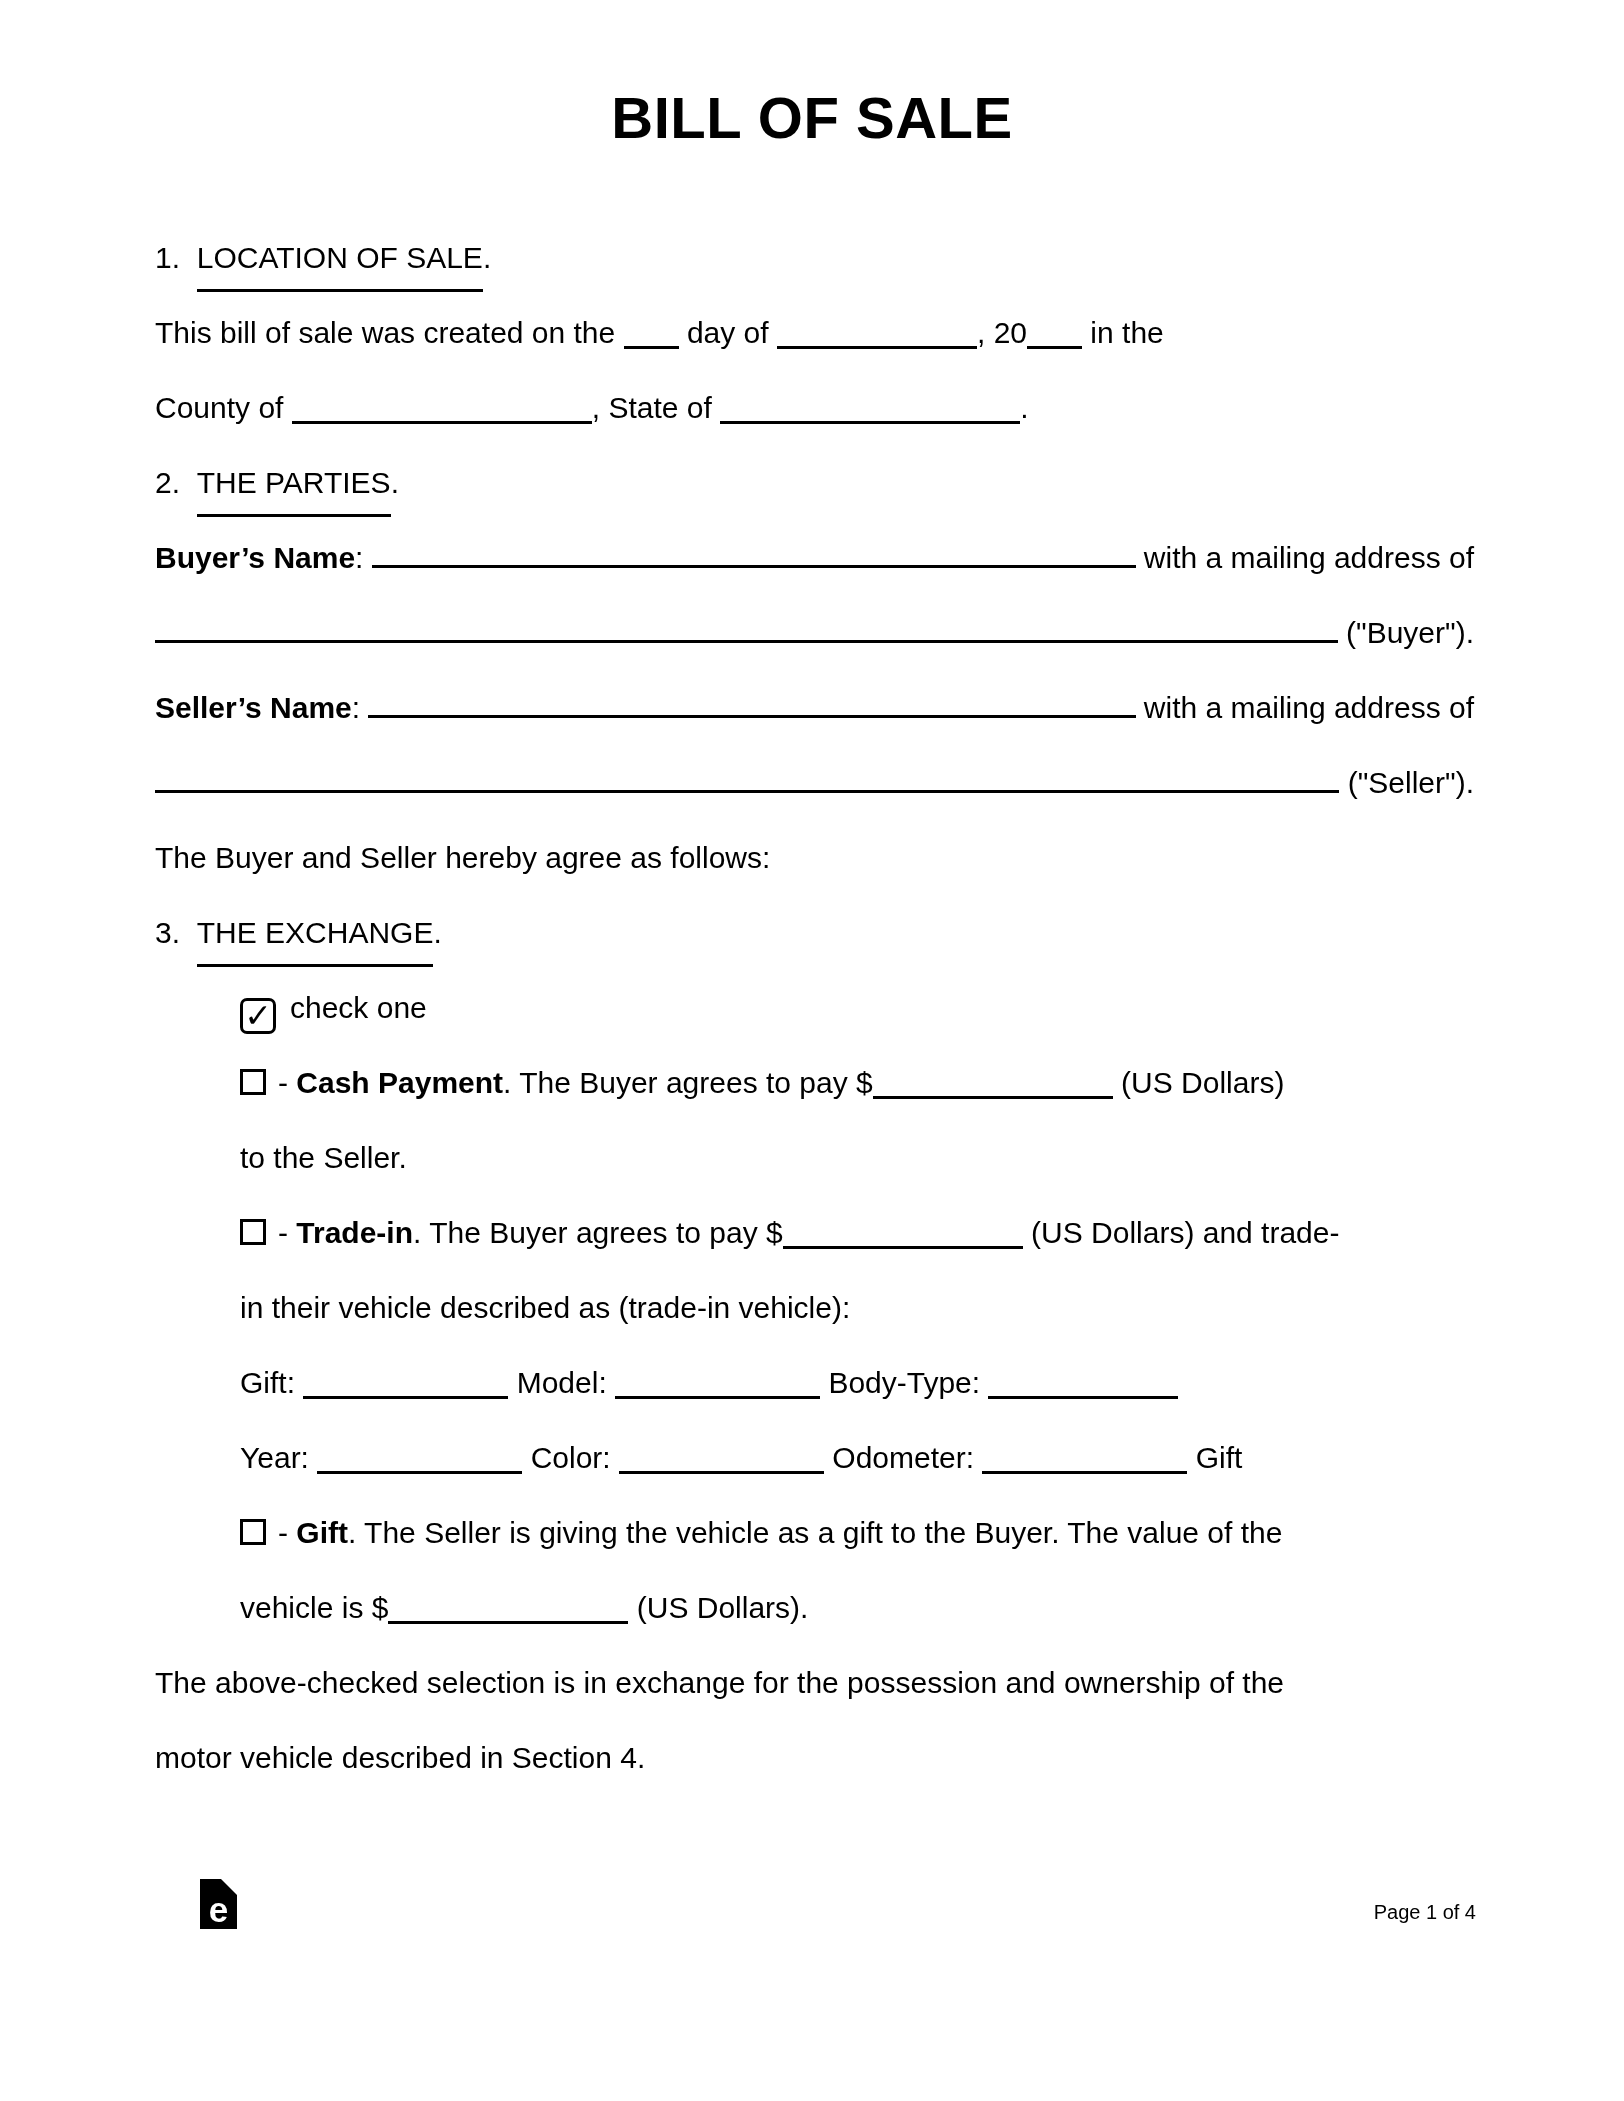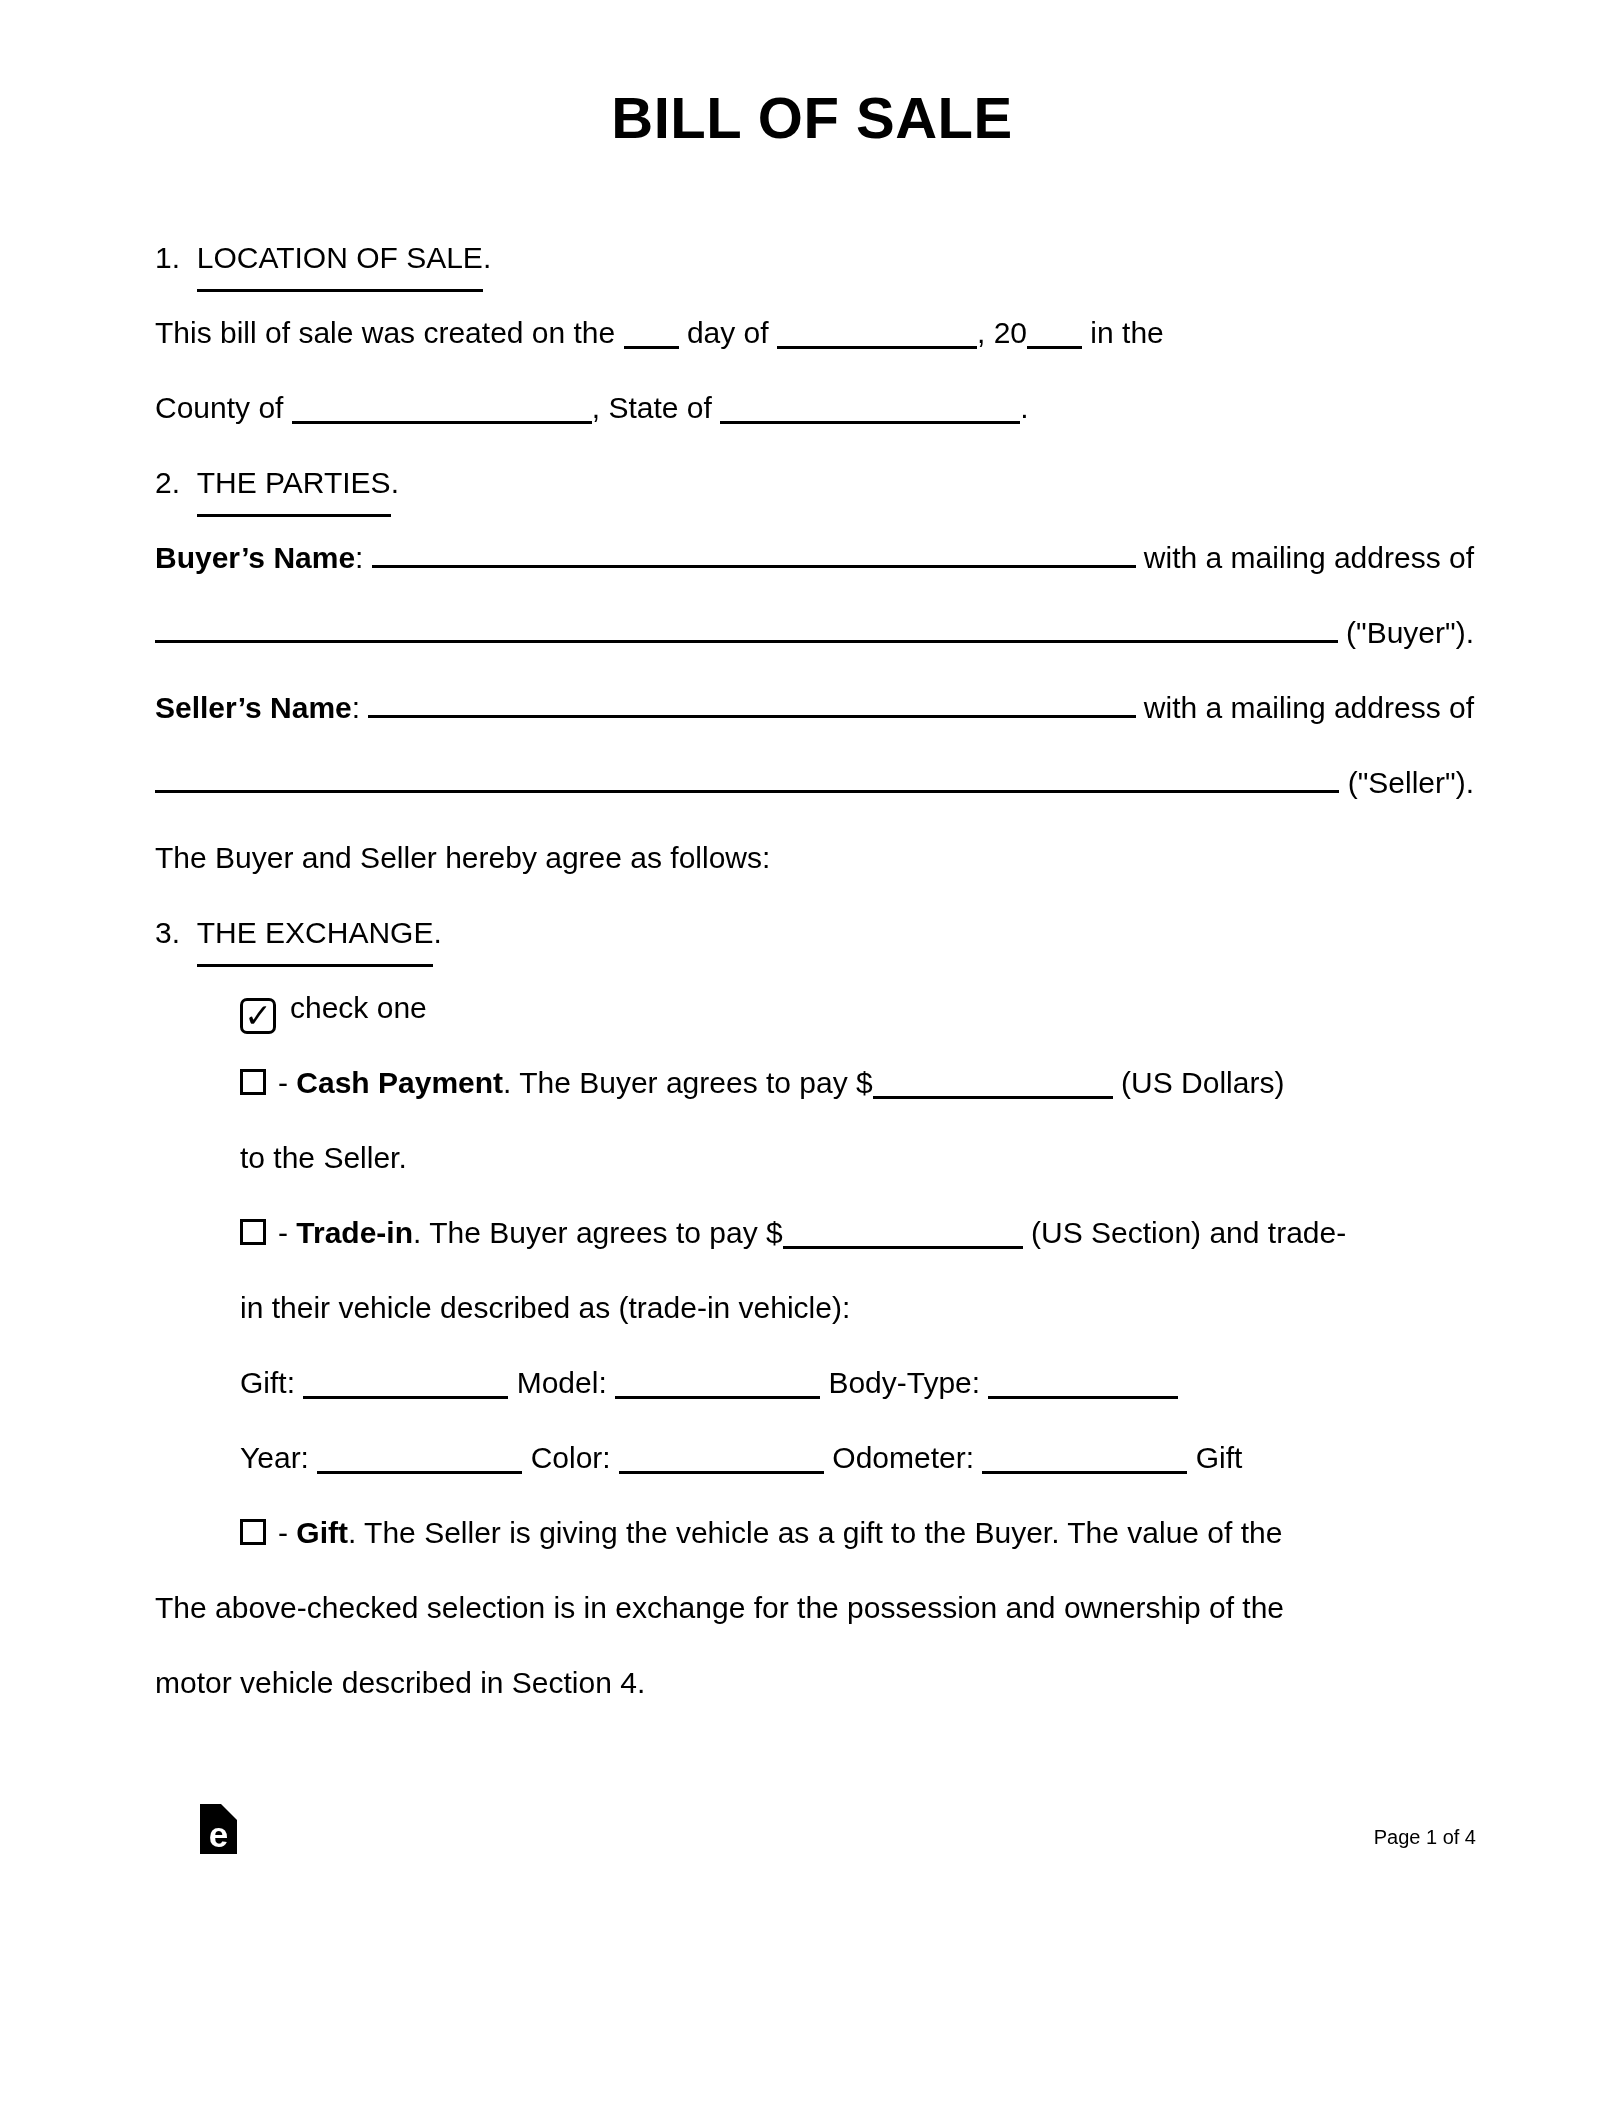--- a/index.html
+++ b/index.html
@@ -120,25 +120,26 @@
       <div class="line"><span class="seg-text">2.&nbsp;&nbsp;</span><span class="seg-heading">THE PARTIES</span><span class="seg-text">.</span></div>
       <div class="line justify"><span class="seg-bold">Buyer’s Name</span><span class="seg-text">: </span><span class="blank flex"></span><span class="seg-text"> with a mailing address of</span></div>
       <div class="line justify"><span class="blank flex"></span><span class="seg-text"> ("Buyer").</span></div>
       <div class="line justify"><span class="seg-bold">Seller’s Name</span><span class="seg-text">: </span><span class="blank flex"></span><span class="seg-text"> with a mailing address of</span></div>
       <div class="line justify"><span class="blank flex"></span><span class="seg-text"> ("Seller").</span></div>
       <div class="line"><span class="seg-text">The Buyer and Seller hereby agree as follows:</span></div>
       <div class="line"><span class="seg-text">3.&nbsp;&nbsp;</span><span class="seg-heading">THE EXCHANGE</span><span class="seg-text">.</span></div>
       <div class="line indent"><span class="checkbox checked">✓</span><span class="seg-text">check one</span></div>
       <div class="line indent"><span class="checkbox"></span><span class="seg-text">- </span><span class="seg-bold">Cash Payment</span><span class="seg-text">. The Buyer agrees to pay $</span><span class="blank" style="width: 240px;"></span><span class="seg-text"> (US Dollars)</span></div>
       <div class="line indent"><span class="seg-text">to the Seller.</span></div>
-      <div class="line indent"><span class="checkbox"></span><span class="seg-text">- </span><span class="seg-bold">Trade-in</span><span class="seg-text">. The Buyer agrees to pay $</span><span class="blank" style="width: 240px;"></span><span class="seg-text"> (US Section) and trade-</span></div>
+      <div class="line indent"><span class="checkbox"></span><span class="seg-text">- </span><span class="seg-bold">Trade-in</span><span class="seg-text">. The Buyer agrees to pay $</span><span class="blank" style="width: 240px;"></span><span class="seg-text"> (US Dollars) and trade-</span></div>
       <div class="line indent"><span class="seg-text">in their vehicle described as (trade-in vehicle):</span></div>
       <div class="line indent"><span class="seg-text">Gift: </span><span class="blank" style="width: 205px;"></span><span class="seg-text"> Model: </span><span class="blank" style="width: 205px;"></span><span class="seg-text"> Body-Type: </span><span class="blank" style="width: 190px;"></span></div>
       <div class="line indent"><span class="seg-text">Year: </span><span class="blank" style="width: 205px;"></span><span class="seg-text"> Color: </span><span class="blank" style="width: 205px;"></span><span class="seg-text"> Odometer: </span><span class="blank" style="width: 205px;"></span><span class="seg-text"> Gift</span></div>
       <div class="line indent"><span class="checkbox"></span><span class="seg-text">- </span><span class="seg-bold">Gift</span><span class="seg-text">. The Seller is giving the vehicle as a gift to the Buyer. The value of the</span></div>
+      <div class="line indent"><span class="seg-text">vehicle is $</span><span class="blank" style="width: 240px;"></span><span class="seg-text"> (US Dollars).</span></div>
       <div class="line"><span class="seg-text">The above-checked selection is in exchange for the possession and ownership of the</span></div>
       <div class="line"><span class="seg-text">motor vehicle described in Section 4.</span></div>
     </div>
 
   <div class="footer">
     <div class="logo">
       <span class="logo-cut"></span>
       <span class="logo-fold"></span>
       <span class="logo-letter">e</span>
     </div>

